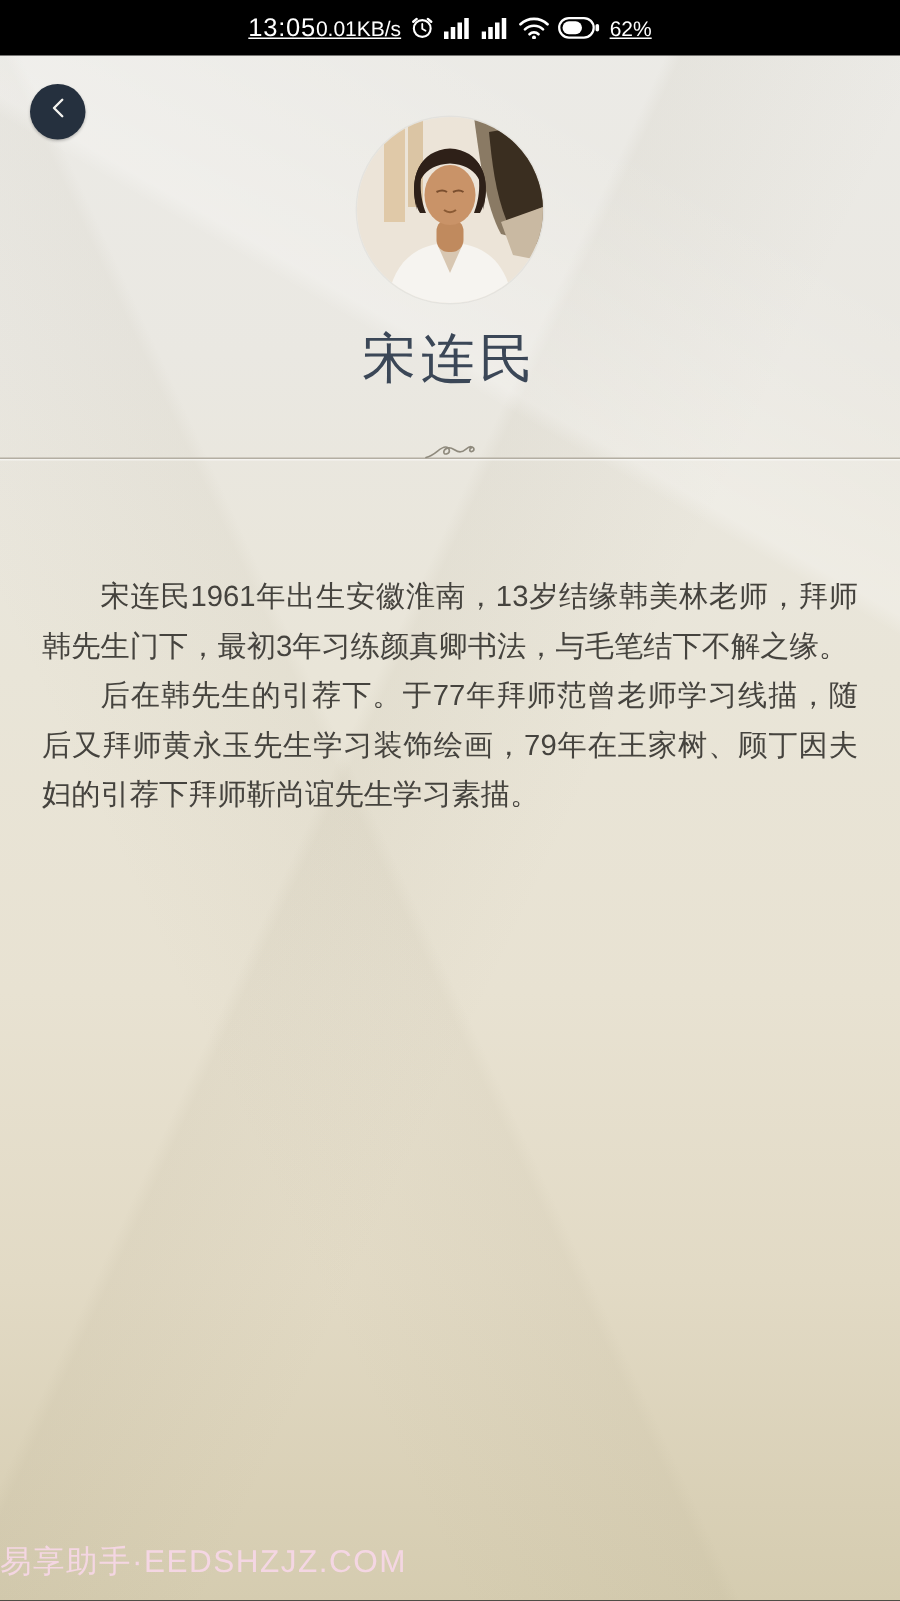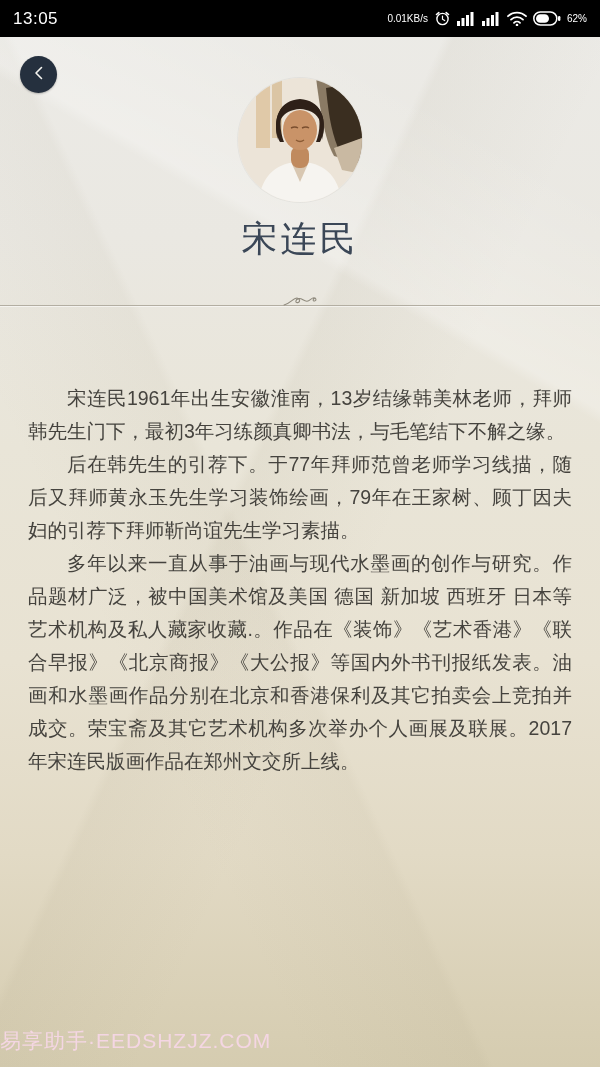--- a/index.html
+++ b/index.html
@@ -10,24 +10,24 @@
   }
   
   .crease{position:absolute;inset:0;pointer-events:none;}
   .crease.c1{background:linear-gradient(115deg,transparent 42%,rgba(150,140,110,0.07) 43%,transparent 58%);}
   .crease.c2{background:linear-gradient(245deg,transparent 55%,rgba(150,140,110,0.06) 56%,transparent 72%);}
   .crease.c3{background:linear-gradient(30deg,transparent 70%,rgba(255,255,255,0.25) 71%,transparent 86%);}
 
   
   .statusbar{
     position:absolute;top:0;left:0;right:0;height:37px;background:#000;color:#fff;
-    display:flex;align-items:center;justify-content:space-between;padding:0 13px;box-sizing:border-box;
+    display:flex;align-items:center;justify-content:center;padding:0 13px;box-sizing:border-box;text-decoration:underline;
   }
   .sb-time{font-size:17px;letter-spacing:.5px;}
-  .sb-right{display:flex;align-items:center;gap:6px;font-size:10px;}
+  .sb-right{display:flex;align-items:center;gap:6px;font-size:14px;}
   .sb-right svg{display:block;}
 
   
   .back-btn{
     position:absolute;left:20px;top:56px;width:37px;height:37px;border-radius:50%;
     background:#25303e;display:flex;align-items:center;justify-content:center;cursor:pointer;
     box-shadow:0 1px 2px rgba(0,0,0,.25);
   }
 
   
@@ -153,17 +153,16 @@
     <span class="ornament">
       <svg width="34" height="16" viewBox="0 0 34 16">
         <path d="M1 12 C7 11 10 5 14 5 C17 5 17.5 9 14.8 9.6 C12 10.2 12.2 6.4 15.6 5.6 C19 4.8 20.5 8.4 24 8.2 C27 8 28.5 4.6 31 4.8 C33.4 5 33.6 7.6 31.6 8 C29.8 8.4 29.6 6 31.4 5.4" fill="none" stroke="#8f8a7d" stroke-width="1.1" stroke-linecap="round"></path>
       </svg>
     </span>
   </div>
 
   <div class="bio">
       <p>宋连民1961年出生安徽淮南，13岁结缘韩美林老师，拜师韩先生门下，最初3年习练颜真卿书法，与毛笔结下不解之缘。</p>
       <p>后在韩先生的引荐下。于77年拜师范曾老师学习线描，随后又拜师黄永玉先生学习装饰绘画，79年在王家树、顾丁因夫妇的引荐下拜师靳尚谊先生学习素描。</p>
-      <p>多年以来一直从事于油画与现代水墨画的创作与研究。作品题材广泛，被中国美术馆及美国 德国 新加坡 西班牙 日本等艺术机构及私人藏家收藏.。作品在《装饰》《艺术香港》《联合早报》《北京商报》《大公报》等国内外书刊报纸发表。油画和水墨画作品分别在北京和香港保利及其它拍卖会上竞拍并成交。荣宝斋及其它艺术机构多次举办个人画展及联展。2017年宋连民版画作品在郑州文交所上线。</p>
     </div>
 
   <div class="watermark">易享助手·EEDSHZJZ.COM</div>
 </div>
 
 </body></html>

